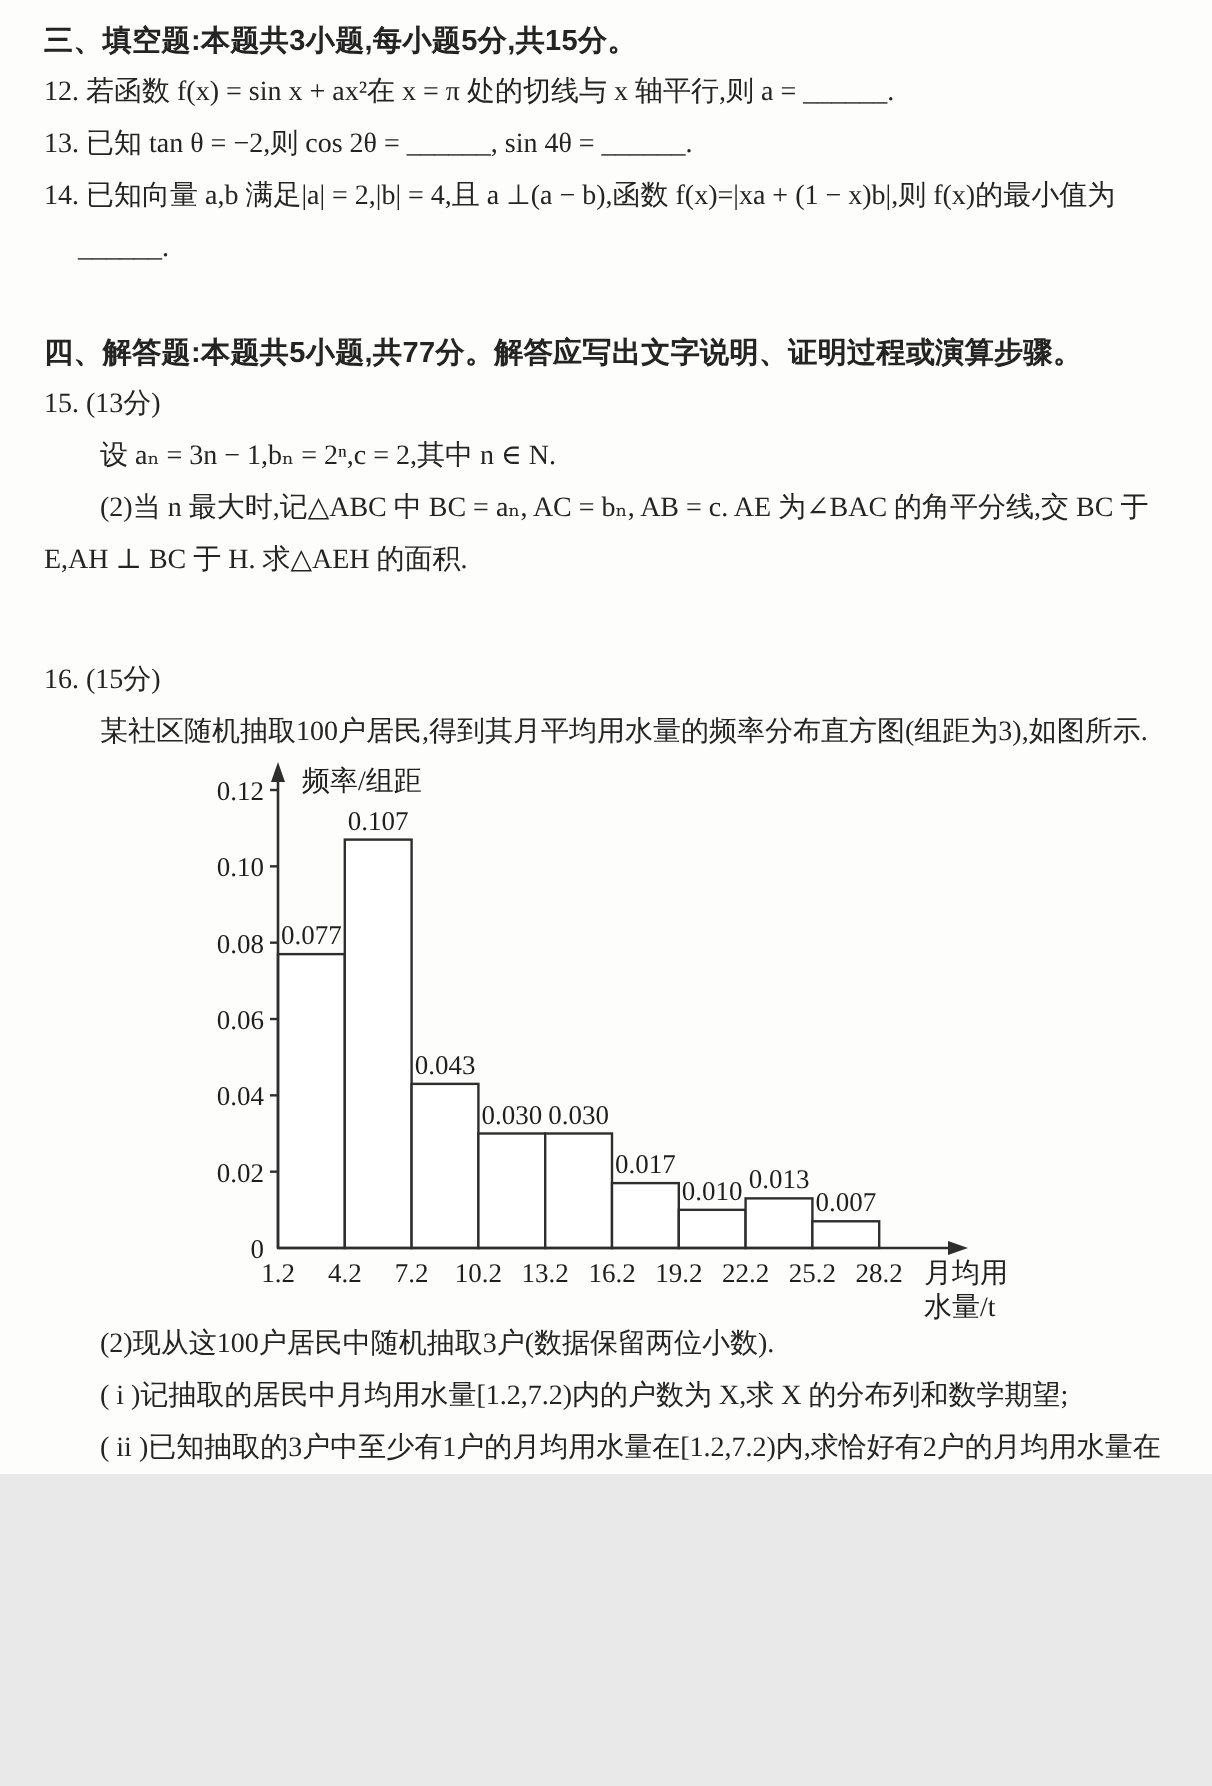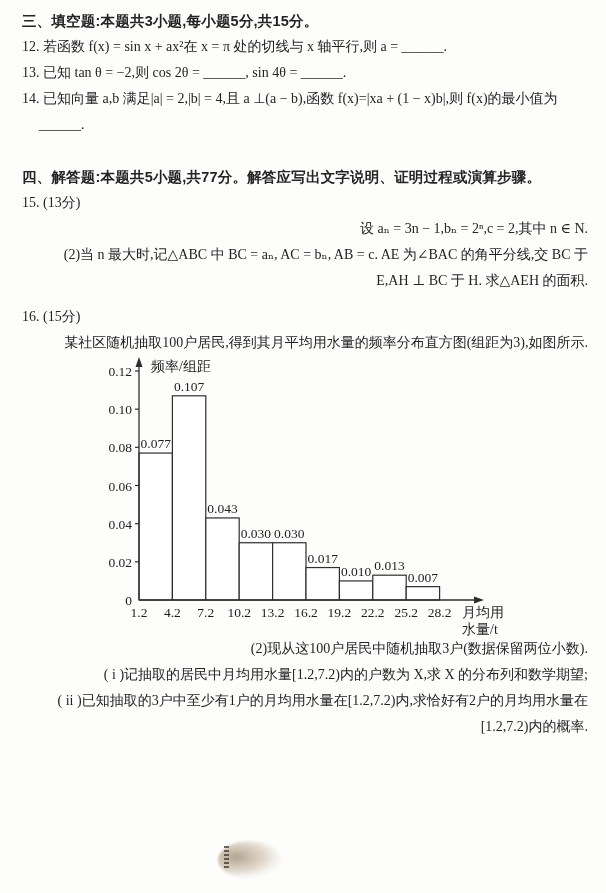--- a/index.html
+++ b/index.html
@@ -1,38 +1,38 @@
 <!DOCTYPE html>
 <html><head>
 <meta charset="utf-8">
 <style>
   html,body{margin:0;padding:0;background:#e9e9e9;}
   .page{
     position:relative;
-    width:606px;height:893px;
+    width:606px;height:737px;
     margin:0 auto;
     background:#fdfdfc;
     box-sizing:border-box;
     padding:8px 18px 0 22px;
     font-family:"Liberation Serif","DejaVu Serif",serif;
     font-size:14px;line-height:26px;
     color:#242424;
     overflow:hidden;
   }
   .heading{
     font-family:"Liberation Sans","DejaVu Sans",sans-serif;
     font-weight:bold;
     font-size:14.5px;
     letter-spacing:.2px;
   }
   p{margin:0;}
   .q{padding-left:17px;text-indent:-17px;font-family:Liberation Serif, serif;}   
-  .ind{text-indent:2em;text-align:right;}                      
+  .ind{text-indent:2em;}                      
   .sec4{margin-top:26px;}
-  .q16num{margin-top:10px;}
+  .q16num{margin-top:34px;}
   .chart-wrap{margin-left:-22px;margin-top:0;height:280px;}
   svg{display:block;}
   .smudge{
     position:absolute;left:218px;top:841px;width:64px;height:38px;
     background:radial-gradient(ellipse at 28% 42%, rgba(120,92,58,.55), rgba(158,128,88,.28) 45%, rgba(190,170,140,.12) 62%, transparent 75%);
     border-radius:50%;
     filter:blur(1px);
   }
   .smudge-mark{
     position:absolute;left:224px;top:846px;width:5px;height:22px;

